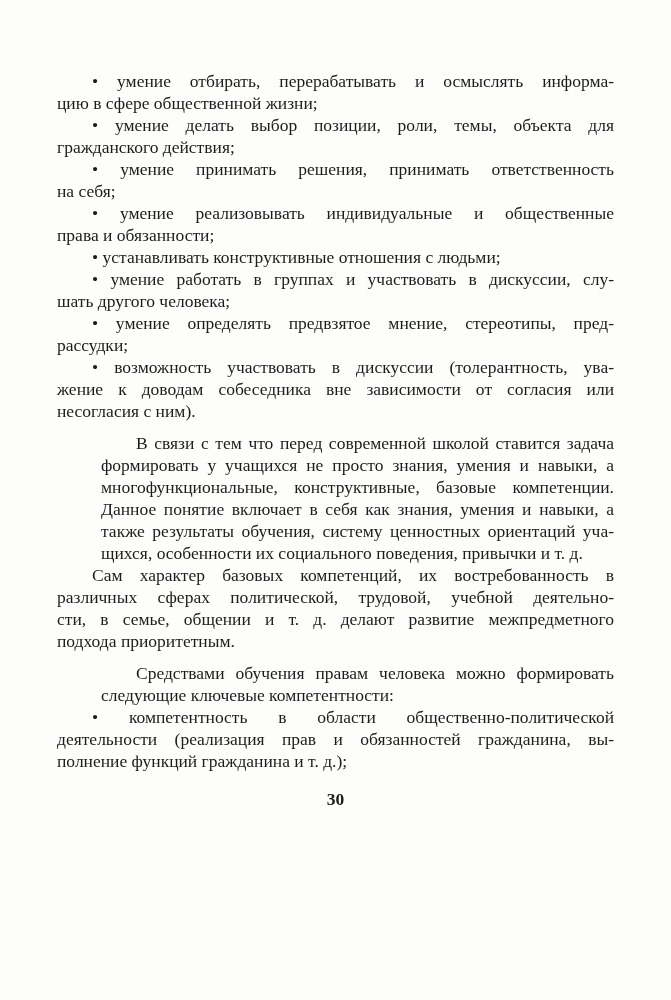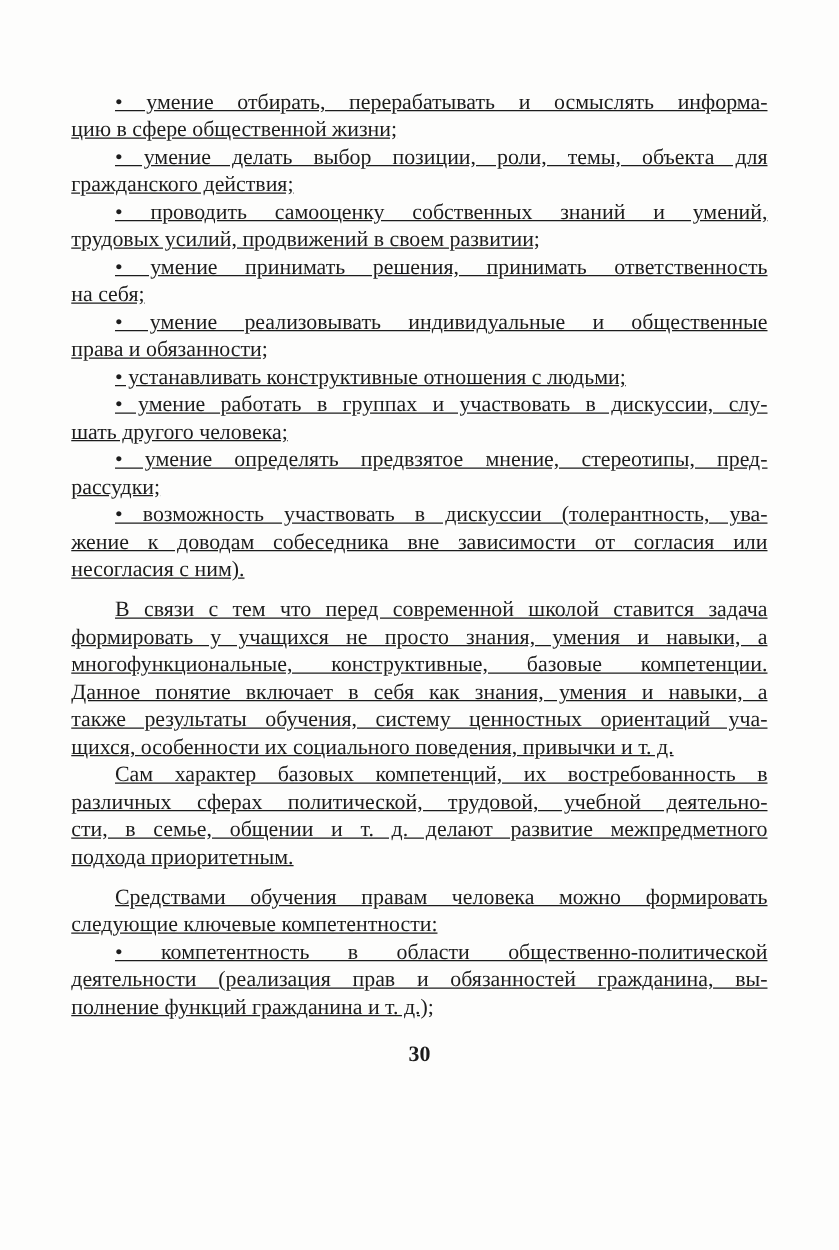--- a/index.html
+++ b/index.html
@@ -14,22 +14,22 @@
     box-sizing: border-box;
     background: #fdfdfc;
     color: #1c1c1c;
     font-family: "Liberation Serif", serif;
     font-size: 17.5px;
     line-height: 22px;
     padding: 70px 57px 0 57px;
     overflow: hidden;
   }
   .text-block { width: 557px; }
-  .block { margin: 0; text-decoration: underline; }
-  .block.spaced { margin-top: 10px; }
+  .block { margin: 0; }
+  .block.spaced { margin-top: 10px; margin-left: 44px; }
   .line {
     text-align: justify;
     text-align-last: justify;
     white-space: normal;
   }
   .line.last { text-align-last: left; }
   .line.first { text-indent: 35px; }
   .page-footer {
     margin-top: 16px;
     text-align: center;
@@ -41,24 +41,20 @@
 
 <div class="page">
   <main class="text-block" id="text-block">
       <div class="block">
         <div class="line first">• умение отбирать, перерабатывать и осмыслять информа-</div>
         <div class="line last">цию в сфере общественной жизни;</div>
       </div>
       <div class="block">
         <div class="line first">• умение делать выбор позиции, роли, темы, объекта для</div>
         <div class="line last">гражданского действия;</div>
-      </div>
-      <div class="block">
-        <div class="line first">• проводить самооценку собственных знаний и умений,</div>
-        <div class="line last">трудовых усилий, продвижений в своем развитии;</div>
       </div>
       <div class="block">
         <div class="line first">• умение принимать решения, принимать ответственность</div>
         <div class="line last">на себя;</div>
       </div>
       <div class="block">
         <div class="line first">• умение реализовывать индивидуальные и общественные</div>
         <div class="line last">права и обязанности;</div>
       </div>
       <div class="block">

